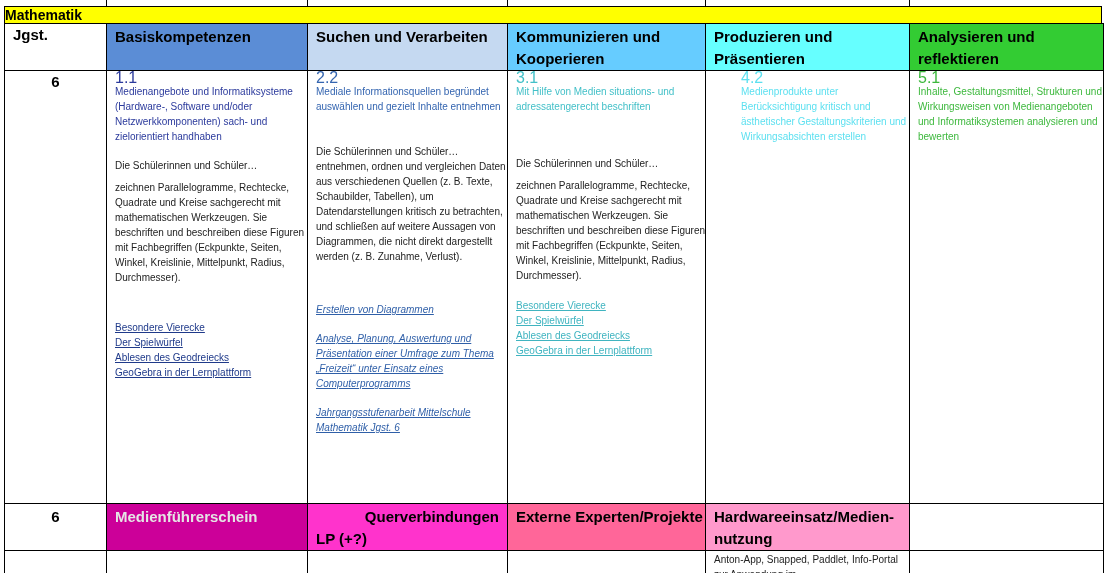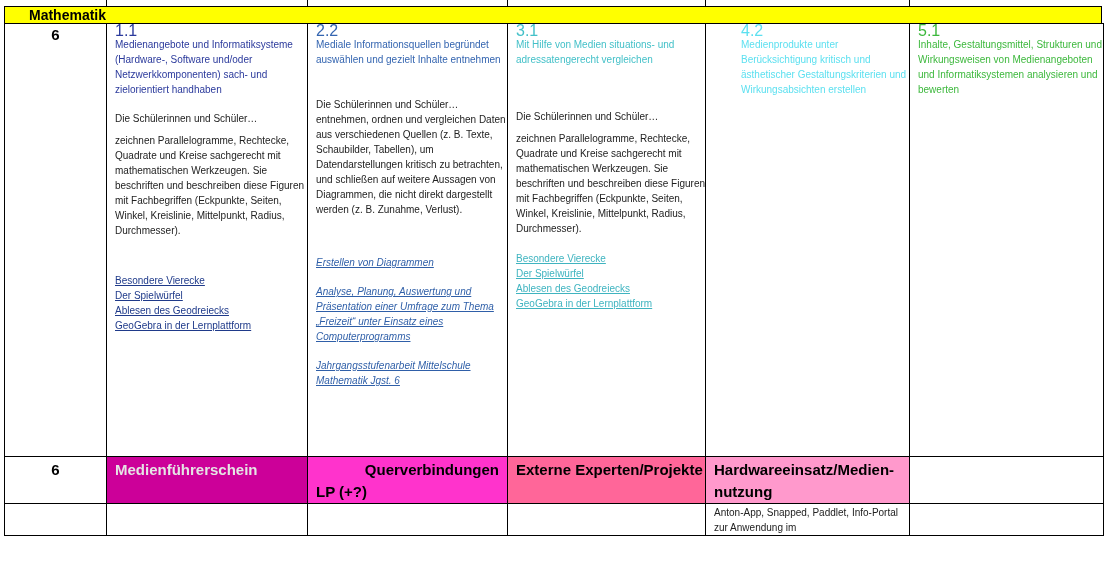--- a/index.html
+++ b/index.html
@@ -1,21 +1,21 @@
 <!DOCTYPE html>
 <html><head>
 <meta charset="utf-8">
 <style>
   html, body { margin: 0; padding: 0; background: #ffffff; }
   body { width: 1104px; height: 573px; position: relative; overflow: hidden;
          font-family: "Liberation Sans", "DejaVu Sans", sans-serif; color: #000; }
   .stub { position: absolute; top: 0; width: 1px; height: 6px; background: #000; }
   .band { position: absolute; left: 4px; top: 6px; width: 1098px; height: 17px;
           background: #ffff00; border: 1px solid #000; border-bottom: none; box-sizing: border-box; }
-  .band span { position: absolute; left: 24px; top: 0px; font-weight: bold; font-size: 14px; line-height: 17px; }
+  .band span { position: absolute; left: 0; top: 0px; font-weight: bold; font-size: 14px; line-height: 17px; }
   table { position: absolute; left: 4px; top: 23px; border-collapse: collapse; table-layout: fixed; width: 1099px; }
   td { border: 1px solid #000; vertical-align: top; padding: 0 0 0 8px; box-sizing: border-box; }
   .h { font-weight: bold; font-size: 15px; line-height: 22px; padding-top: 2px; }
   .jg { font-weight: bold; font-size: 15px; text-align: center; padding: 2px 0 0 0; }
   .jghead { font-weight: bold; font-size: 15px; padding: 2px 0 0 8px; }
   .small { font-size: 10px; line-height: 15px; }
   .num { font-size: 16px; line-height: 13px; }
   .gap { height: 14px; }
   a.lnk { text-decoration: underline; cursor: pointer; display: block; }
   .txt { color: #222; }
@@ -45,20 +45,28 @@
   <colgroup>
     <col style="width:102px">
       <col style="width:201px">
       <col style="width:200px">
     <col style="width:198px">
       <col style="width:204px">
       <col style="width:194px">
   </colgroup>
 
   <tbody>
+      <tr style="height:44px">
+    <td class="jghead">Jgst.</td>
+    <td class="h" style="background:#5b8dd6">Basiskompetenzen</td>
+    <td class="h" style="background:#c5d9f1">Suchen und Verarbeiten</td>
+    <td class="h" style="background:#66ccff">Kommunizieren und Kooperieren</td>
+    <td class="h" style="background:#66ffff">Produzieren und Präsentieren</td>
+    <td class="h" style="background:#33cc33">Analysieren und reflektieren</td>
+  </tr>
 
   <tr style="height:433px">
     <td class="jg">6</td>
 
     <td>
       <div class="num c1">1.1</div>
       <div class="small c1">Medienangebote und Informatiksysteme (Hardware-, Software und/oder Netzwerkkomponenten) sach- und zielorientiert handhaben</div>
       <div class="gap"></div>
       <div class="small txt">Die Schülerinnen und Schüler…</div>
       <div style="height:7px"></div>
@@ -79,21 +87,21 @@
       <div style="height:38px"></div>
       <a class="lnk small l2">Erstellen von Diagrammen</a>
       <div class="gap"></div>
       <a class="lnk small l2">Analyse, Planung, Auswertung und Präsentation einer Umfrage zum Thema „Freizeit“ unter Einsatz eines Computerprogramms</a>
       <div class="gap"></div>
       <a class="lnk small l2">Jahrgangsstufenarbeit Mittelschule Mathematik Jgst. 6</a>
     </td>
 
     <td>
       <div class="num c3">3.1</div>
-      <div class="small c3">Mit Hilfe von Medien situations- und adressatengerecht vergleichen</div>
+      <div class="small c3">Mit Hilfe von Medien situations- und adressatengerecht beschriften</div>
       <div style="height:42px"></div>
       <div class="small txt">Die Schülerinnen und Schüler…</div>
       <div style="height:7px"></div>
       <div class="small txt">zeichnen Parallelogramme, Rechtecke, Quadrate und Kreise sachgerecht mit mathematischen Werkzeugen. Sie beschriften und beschreiben diese Figuren mit Fachbegriffen (Eckpunkte, Seiten, Winkel, Kreislinie, Mittelpunkt, Radius, Durchmesser).</div>
       <div style="height:15px"></div>
       <a class="lnk small l3">Besondere Vierecke</a>
       <a class="lnk small l3">Der Spielwürfel</a>
       <a class="lnk small l3">Ablesen des Geodreiecks</a>
       <a class="lnk small l3">GeoGebra in der Lernplattform</a>
     </td>

